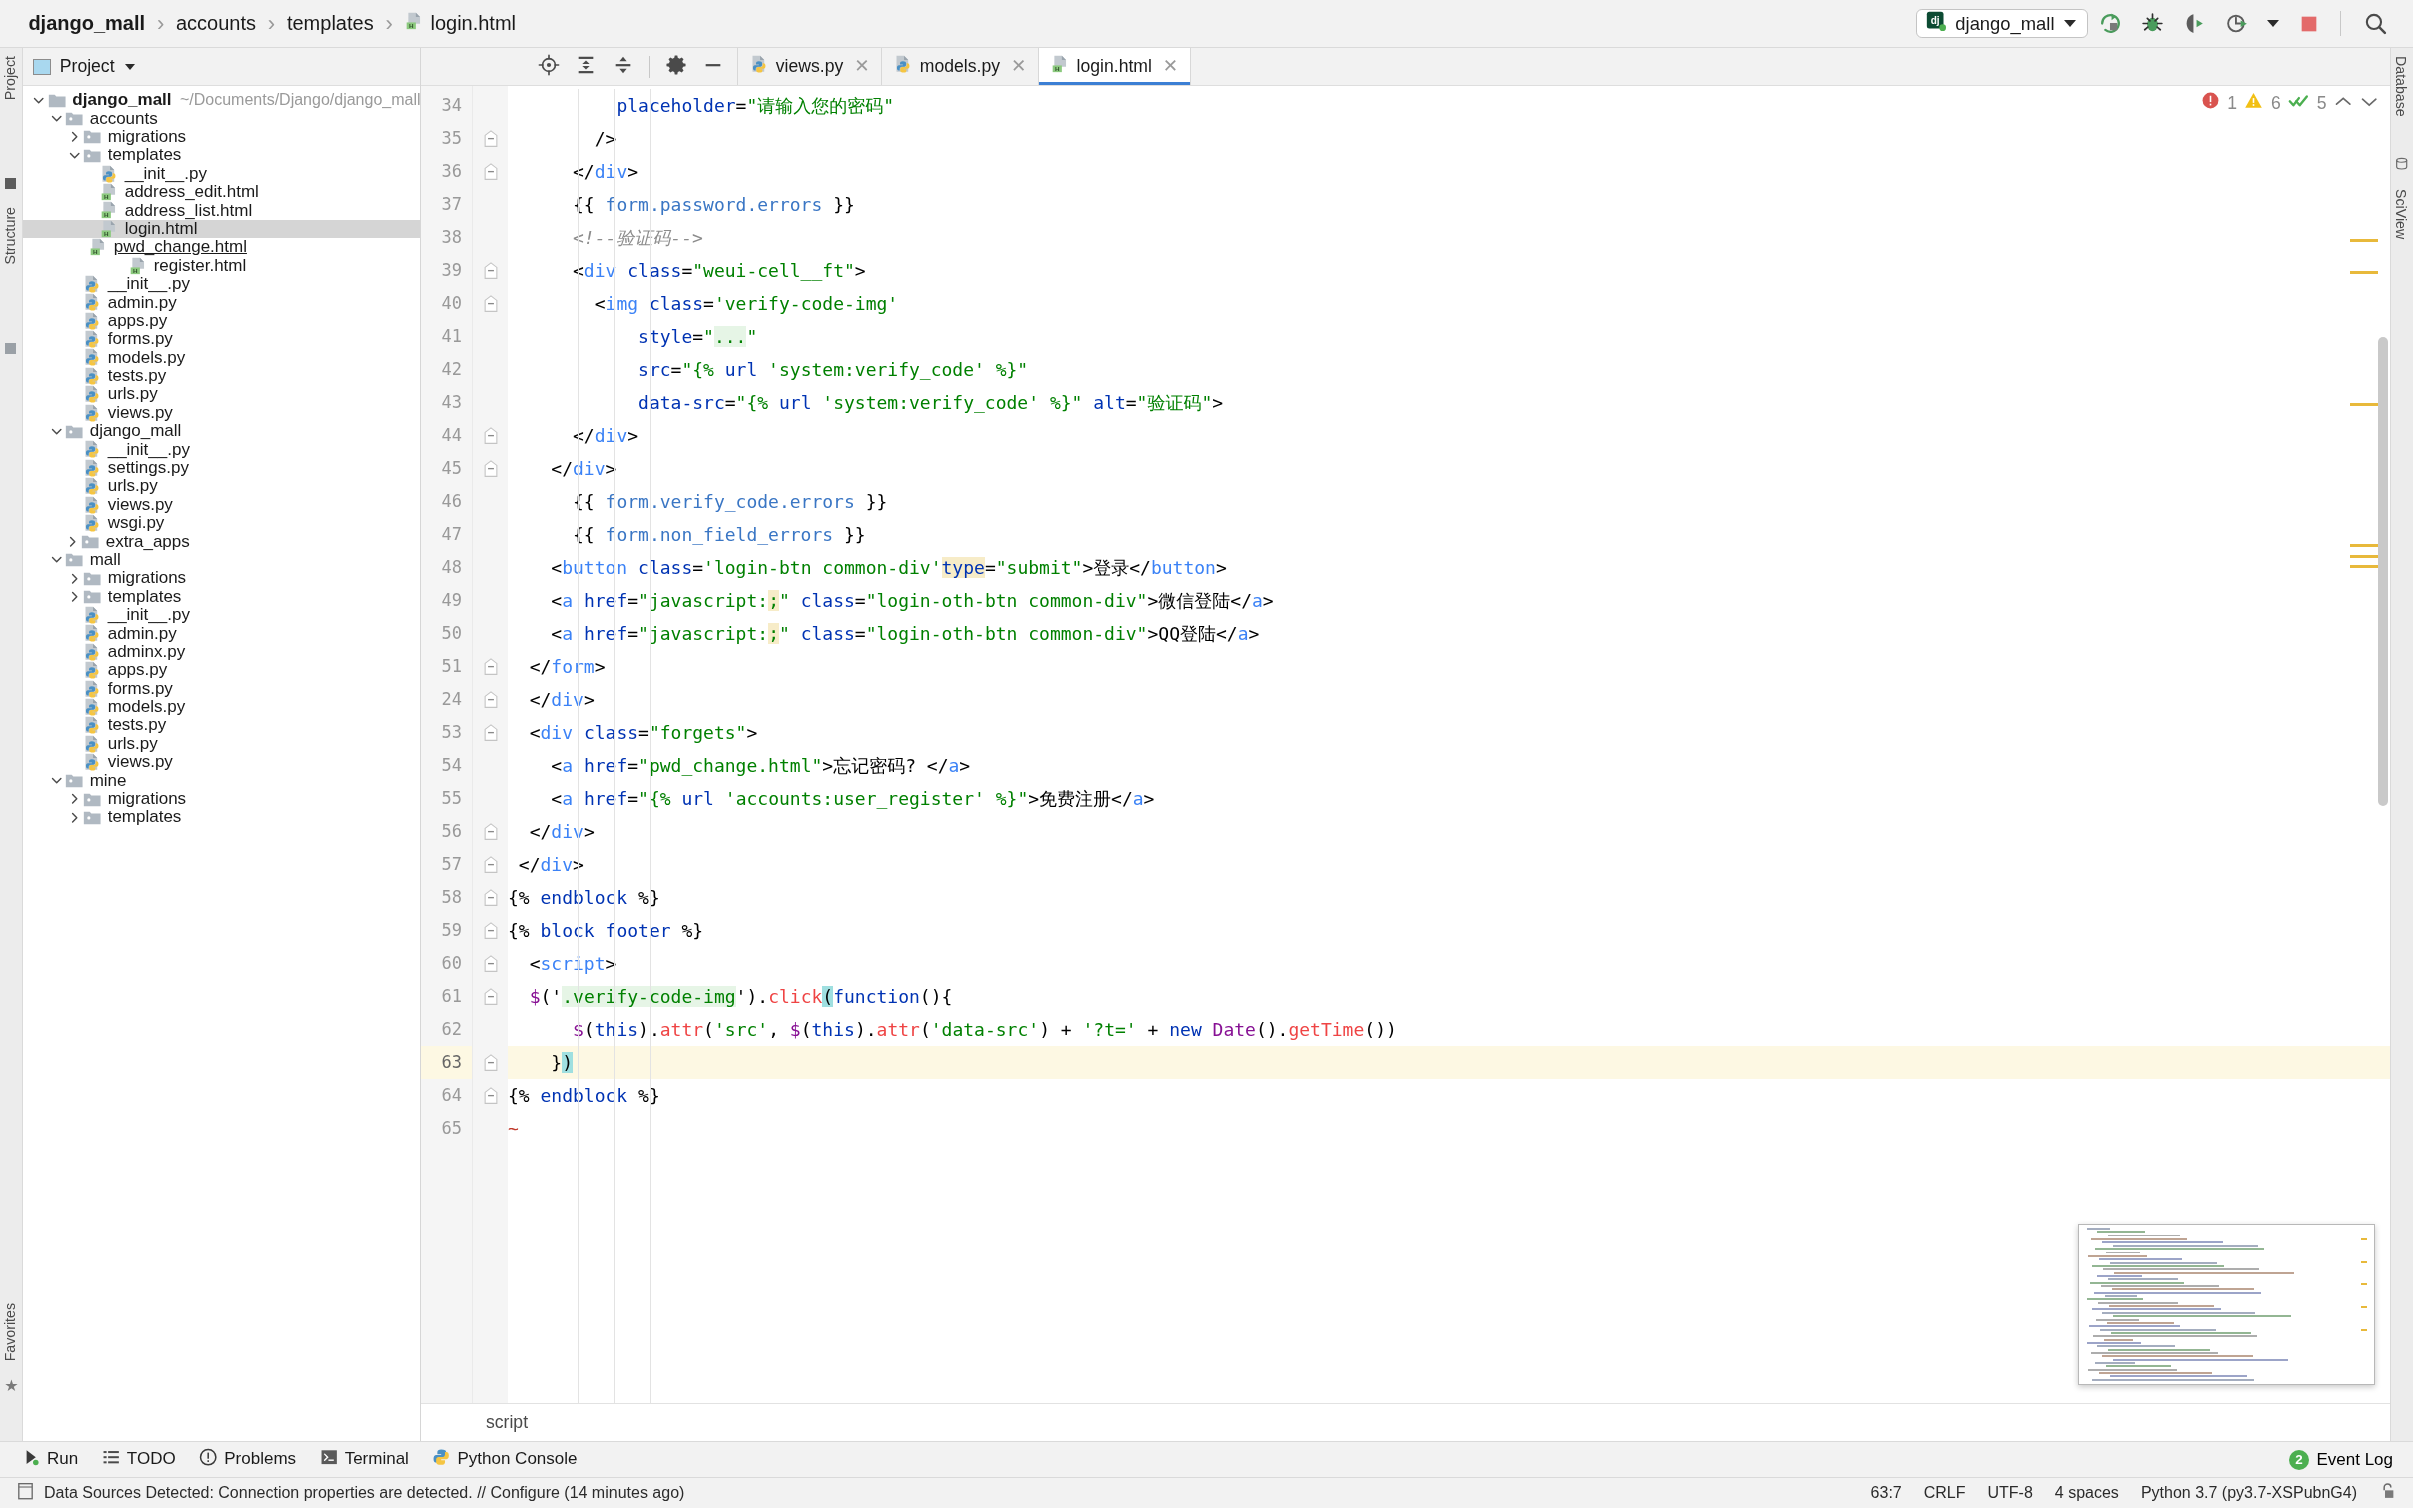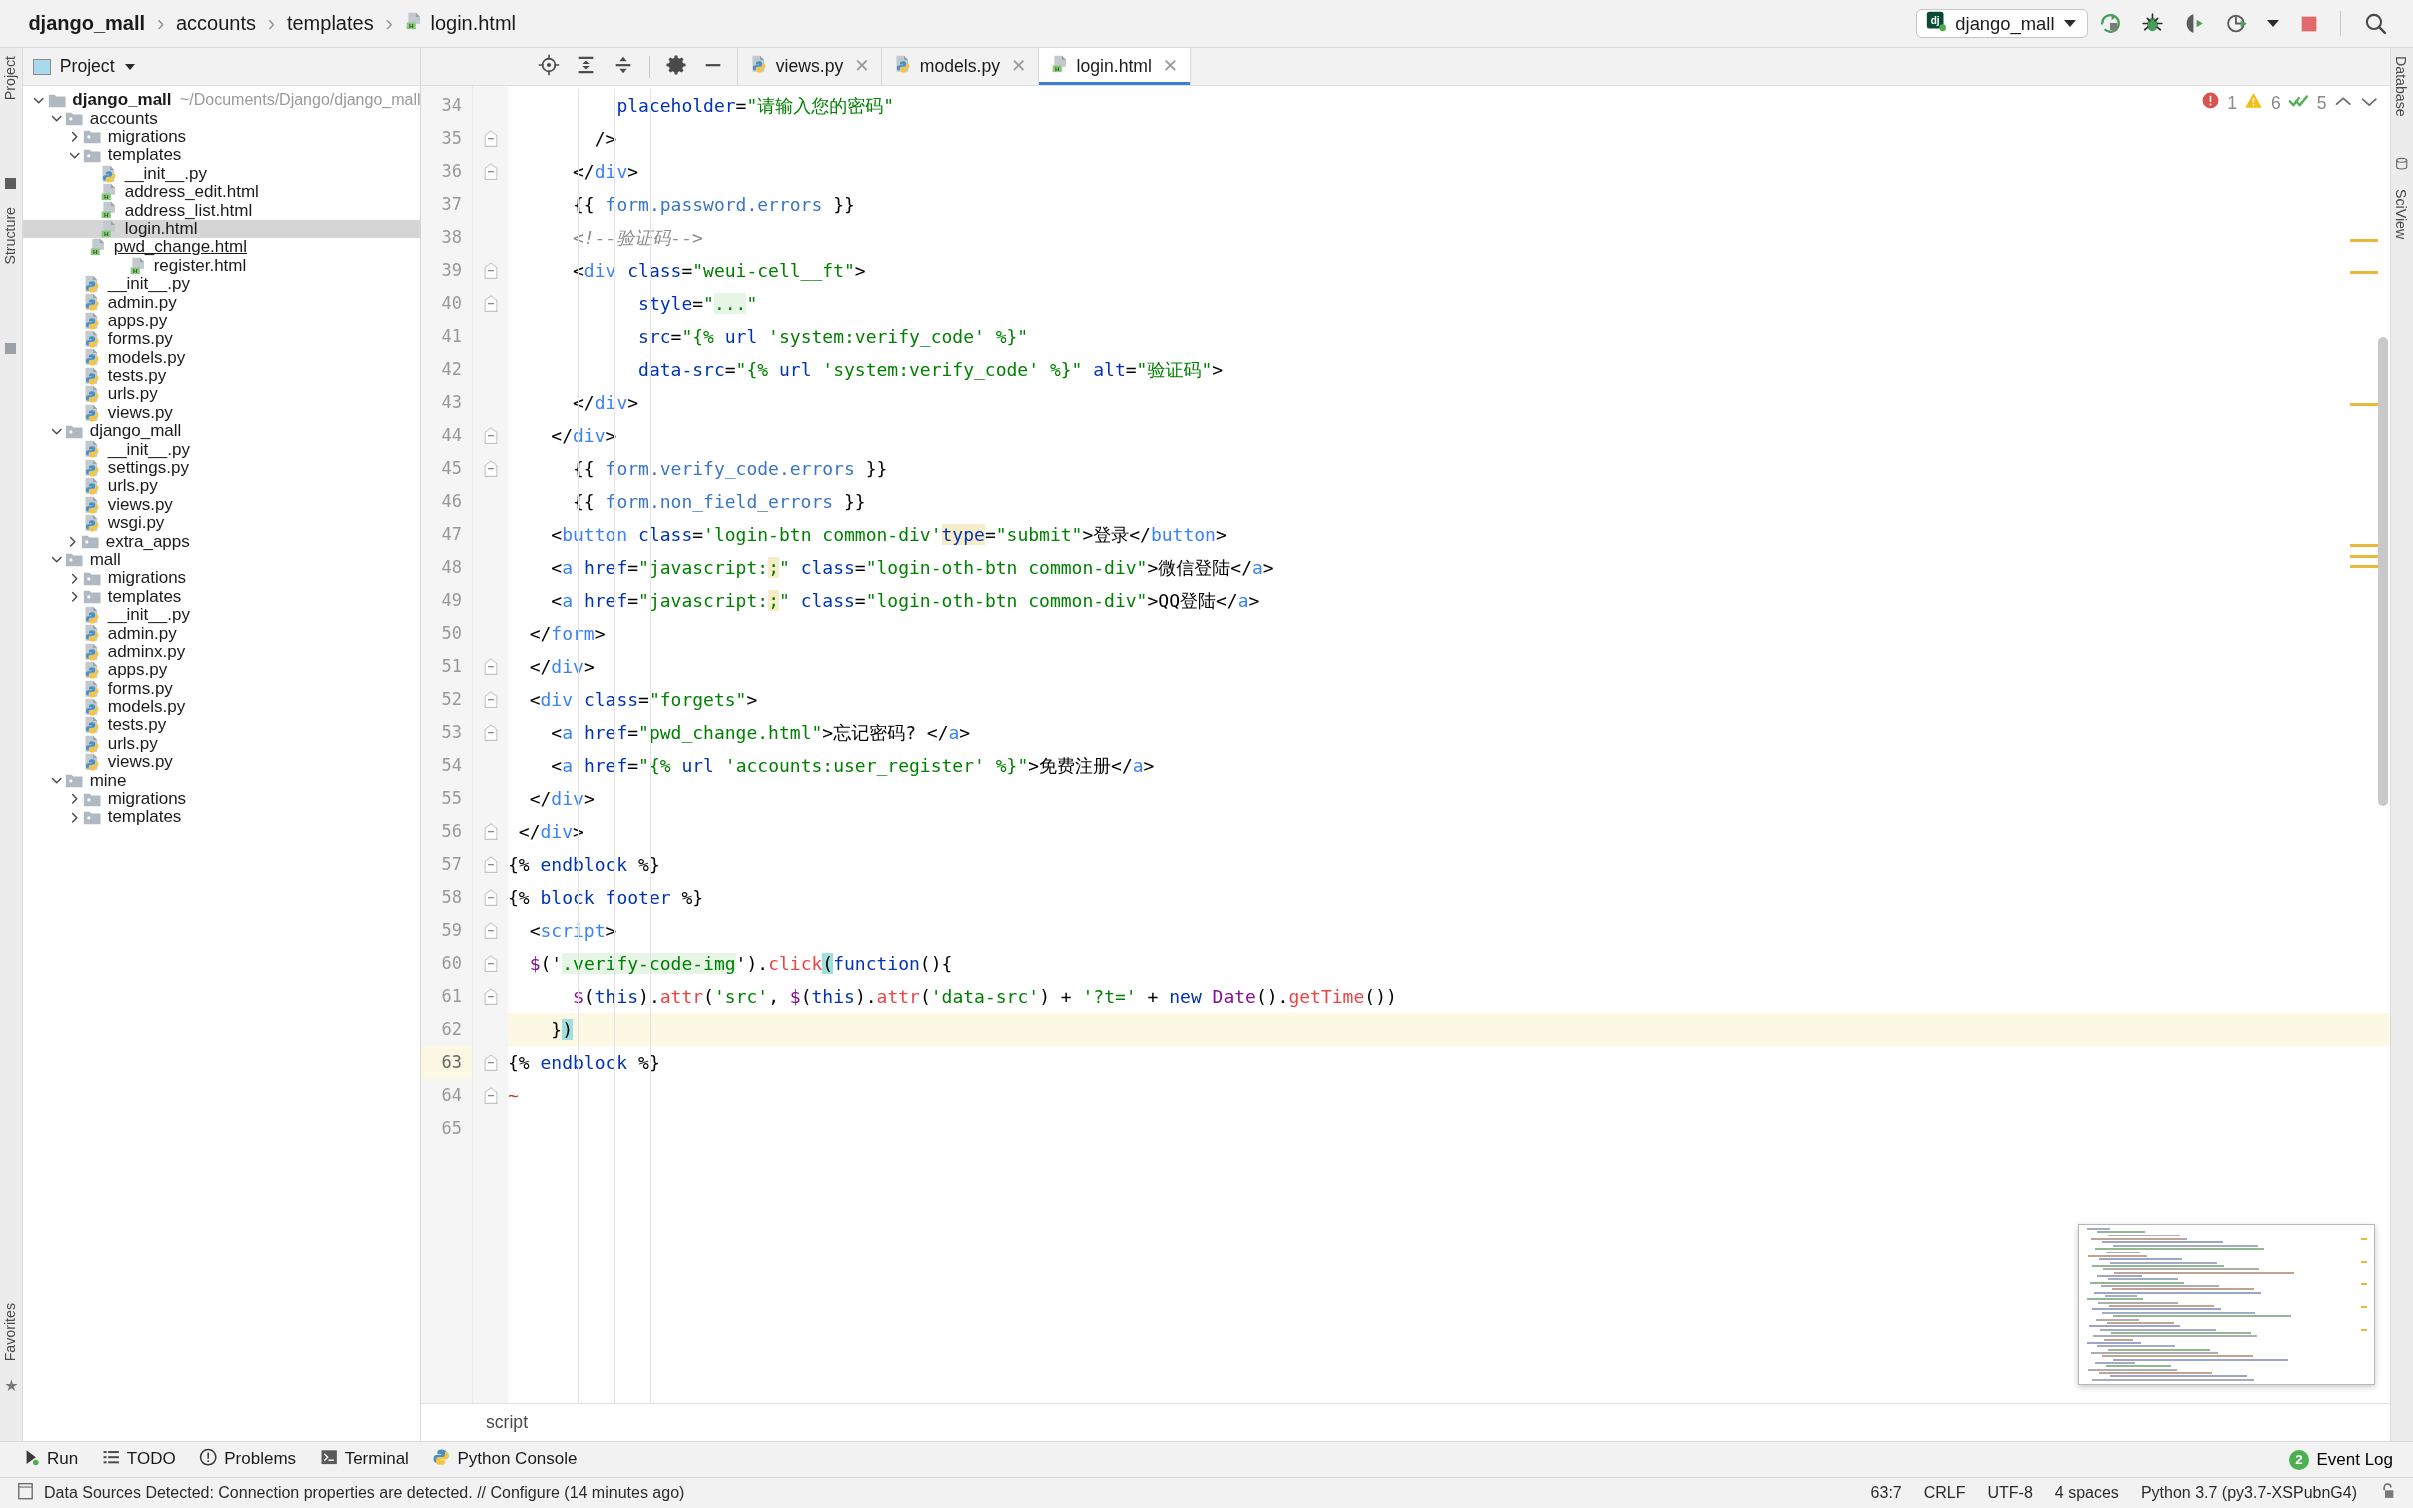--- a/index.html
+++ b/index.html
@@ -825,21 +825,21 @@
             <div class="gline">42</div>
             <div class="gline">43</div>
             <div class="gline">44</div>
             <div class="gline">45</div>
             <div class="gline">46</div>
             <div class="gline">47</div>
             <div class="gline">48</div>
             <div class="gline">49</div>
             <div class="gline">50</div>
             <div class="gline">51</div>
-            <div class="gline">52</div>
+            <div class="gline">24</div>
             <div class="gline">53</div>
             <div class="gline">54</div>
             <div class="gline">55</div>
             <div class="gline">56</div>
             <div class="gline">57</div>
             <div class="gline">58</div>
             <div class="gline">59</div>
             <div class="gline">60</div>
             <div class="gline">61</div>
             <div class="gline">62</div>
@@ -969,20 +969,21 @@
         <div class="codearea" id="codearea">
           <div class="iguide" style="left:142px;"></div>
           <div class="iguide" style="left:106px;"></div>
           <div class="iguide" style="left:70px;"></div>
         <div class="cline"><span class="k-txt">          </span><span class="k-attr">placeholder</span><span class="k-txt">=</span><span class="k-str">"请输入您的密码"</span></div>
             <div class="cline"><span class="k-txt">        /&gt;</span></div>
             <div class="cline"><span class="k-txt">      &lt;/</span><span class="k-tag">div</span><span class="k-txt">&gt;</span></div>
             <div class="cline"><span class="k-txt">      {{ </span><span class="k-djv">form.password.errors</span><span class="k-txt"> }}</span></div>
             <div class="cline"><span class="k-cmt">      &lt;!--验证码--&gt;</span></div>
             <div class="cline"><span class="k-txt">      &lt;</span><span class="k-tag">div</span><span class="k-txt"> </span><span class="k-attr">class</span><span class="k-txt">=</span><span class="k-str">"weui-cell__ft"</span><span class="k-txt">&gt;</span></div>
+            <div class="cline"><span class="k-txt">        &lt;</span><span class="k-tag">img</span><span class="k-txt"> </span><span class="k-attr">class</span><span class="k-txt">=</span><span class="k-str">'verify-code-img'</span></div>
             <div class="cline"><span class="k-txt">            </span><span class="k-attr">style</span><span class="k-txt">=</span><span class="k-str">"</span><span class="k-str hl-green">...</span><span class="k-str">"</span></div>
             <div class="cline"><span class="k-txt">            </span><span class="k-attr">src</span><span class="k-txt">=</span><span class="k-str">"{% </span><span class="k-dj">url</span><span class="k-str"> 'system:verify_code' %}"</span></div>
             <div class="cline"><span class="k-txt">            </span><span class="k-attr">data-src</span><span class="k-txt">=</span><span class="k-str">"{% </span><span class="k-dj">url</span><span class="k-str"> 'system:verify_code' %}"</span><span class="k-txt"> </span><span class="k-attr">alt</span><span class="k-txt">=</span><span class="k-str">"验证码"</span><span class="k-txt">&gt;</span></div>
             <div class="cline"><span class="k-txt">      &lt;/</span><span class="k-tag">div</span><span class="k-txt">&gt;</span></div>
             <div class="cline"><span class="k-txt">    &lt;/</span><span class="k-tag">div</span><span class="k-txt">&gt;</span></div>
             <div class="cline"><span class="k-txt">      {{ </span><span class="k-djv">form.verify_code.errors</span><span class="k-txt"> }}</span></div>
             <div class="cline"><span class="k-txt">      {{ </span><span class="k-djv">form.non_field_errors</span><span class="k-txt"> }}</span></div>
             <div class="cline"><span class="k-txt">    &lt;</span><span class="k-tag">button</span><span class="k-txt"> </span><span class="k-attr">class</span><span class="k-txt">=</span><span class="k-str">'login-btn common-div'</span><span class="k-attr hl-yellow">type</span><span class="k-txt">=</span><span class="k-str">"submit"</span><span class="k-txt">&gt;登录&lt;/</span><span class="k-tag">button</span><span class="k-txt">&gt;</span></div>
             <div class="cline"><span class="k-txt">    &lt;</span><span class="k-tag">a</span><span class="k-txt"> </span><span class="k-attr">href</span><span class="k-txt">=</span><span class="k-str">"javascript:</span><span class="k-str hl-yellow">;</span><span class="k-str">"</span><span class="k-txt"> </span><span class="k-attr">class</span><span class="k-txt">=</span><span class="k-str">"login-oth-btn common-div"</span><span class="k-txt">&gt;微信登陆&lt;/</span><span class="k-tag">a</span><span class="k-txt">&gt;</span></div>
             <div class="cline"><span class="k-txt">    &lt;</span><span class="k-tag">a</span><span class="k-txt"> </span><span class="k-attr">href</span><span class="k-txt">=</span><span class="k-str">"javascript:</span><span class="k-str hl-yellow">;</span><span class="k-str">"</span><span class="k-txt"> </span><span class="k-attr">class</span><span class="k-txt">=</span><span class="k-str">"login-oth-btn common-div"</span><span class="k-txt">&gt;QQ登陆&lt;/</span><span class="k-tag">a</span><span class="k-txt">&gt;</span></div>

